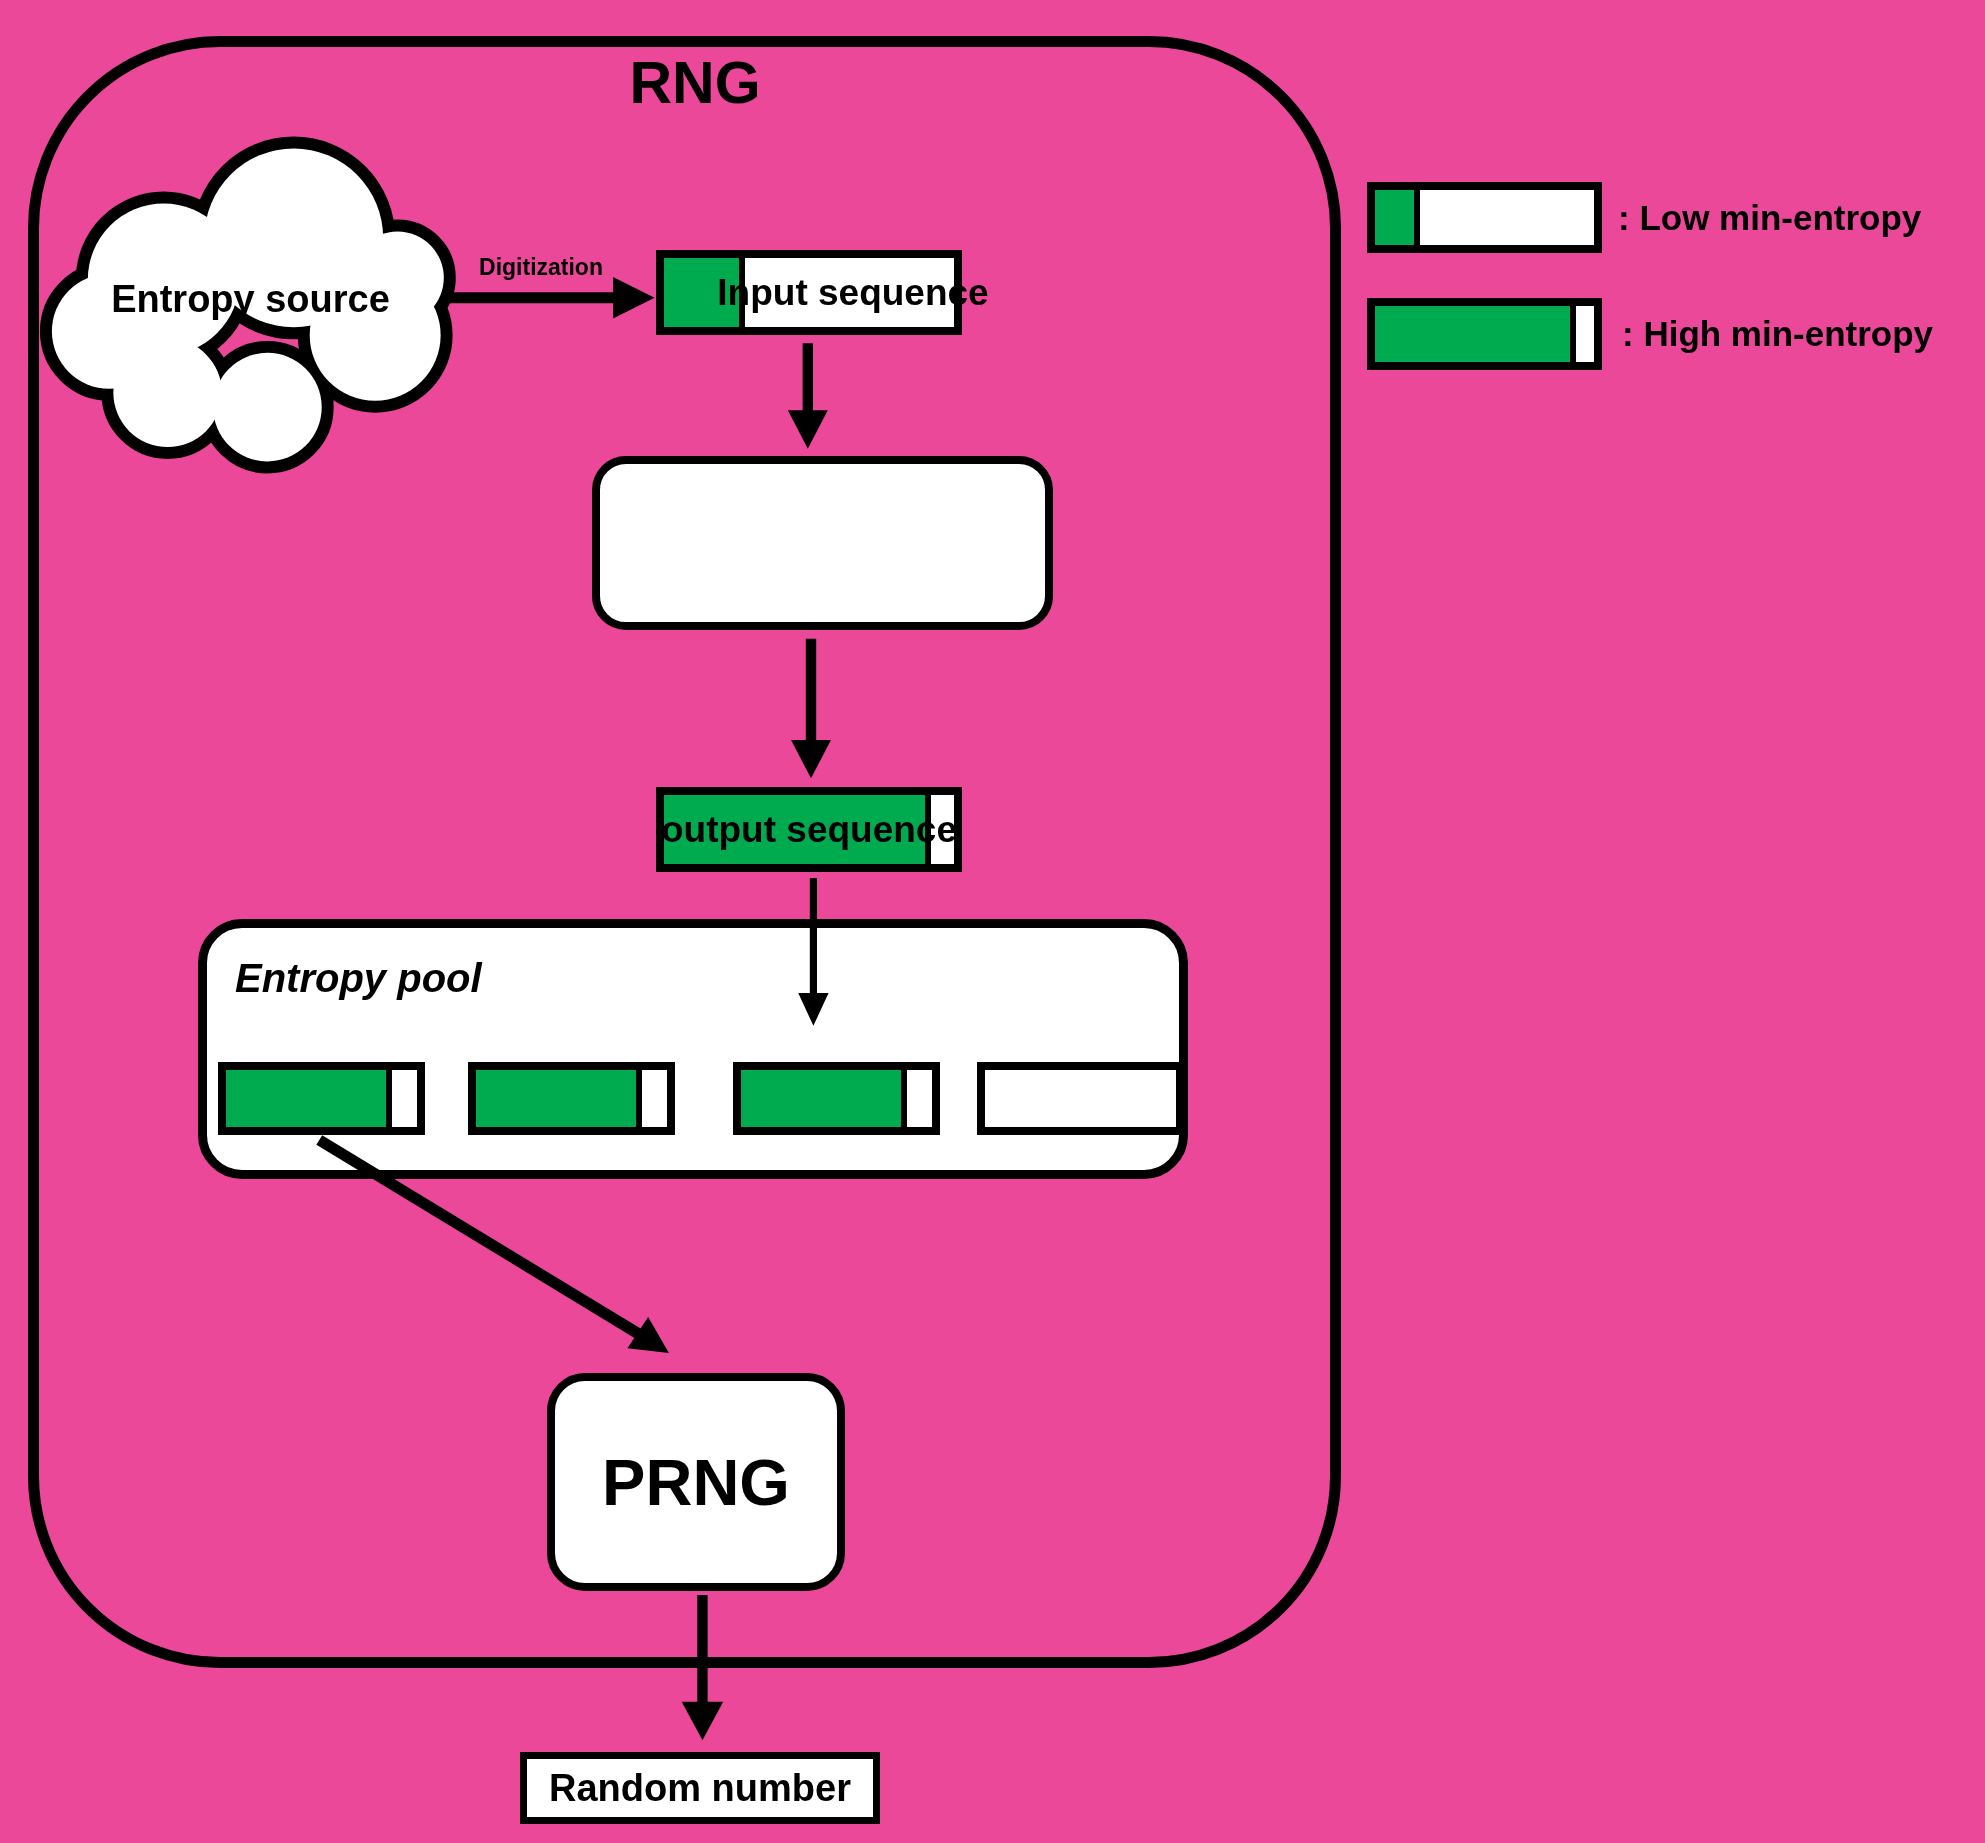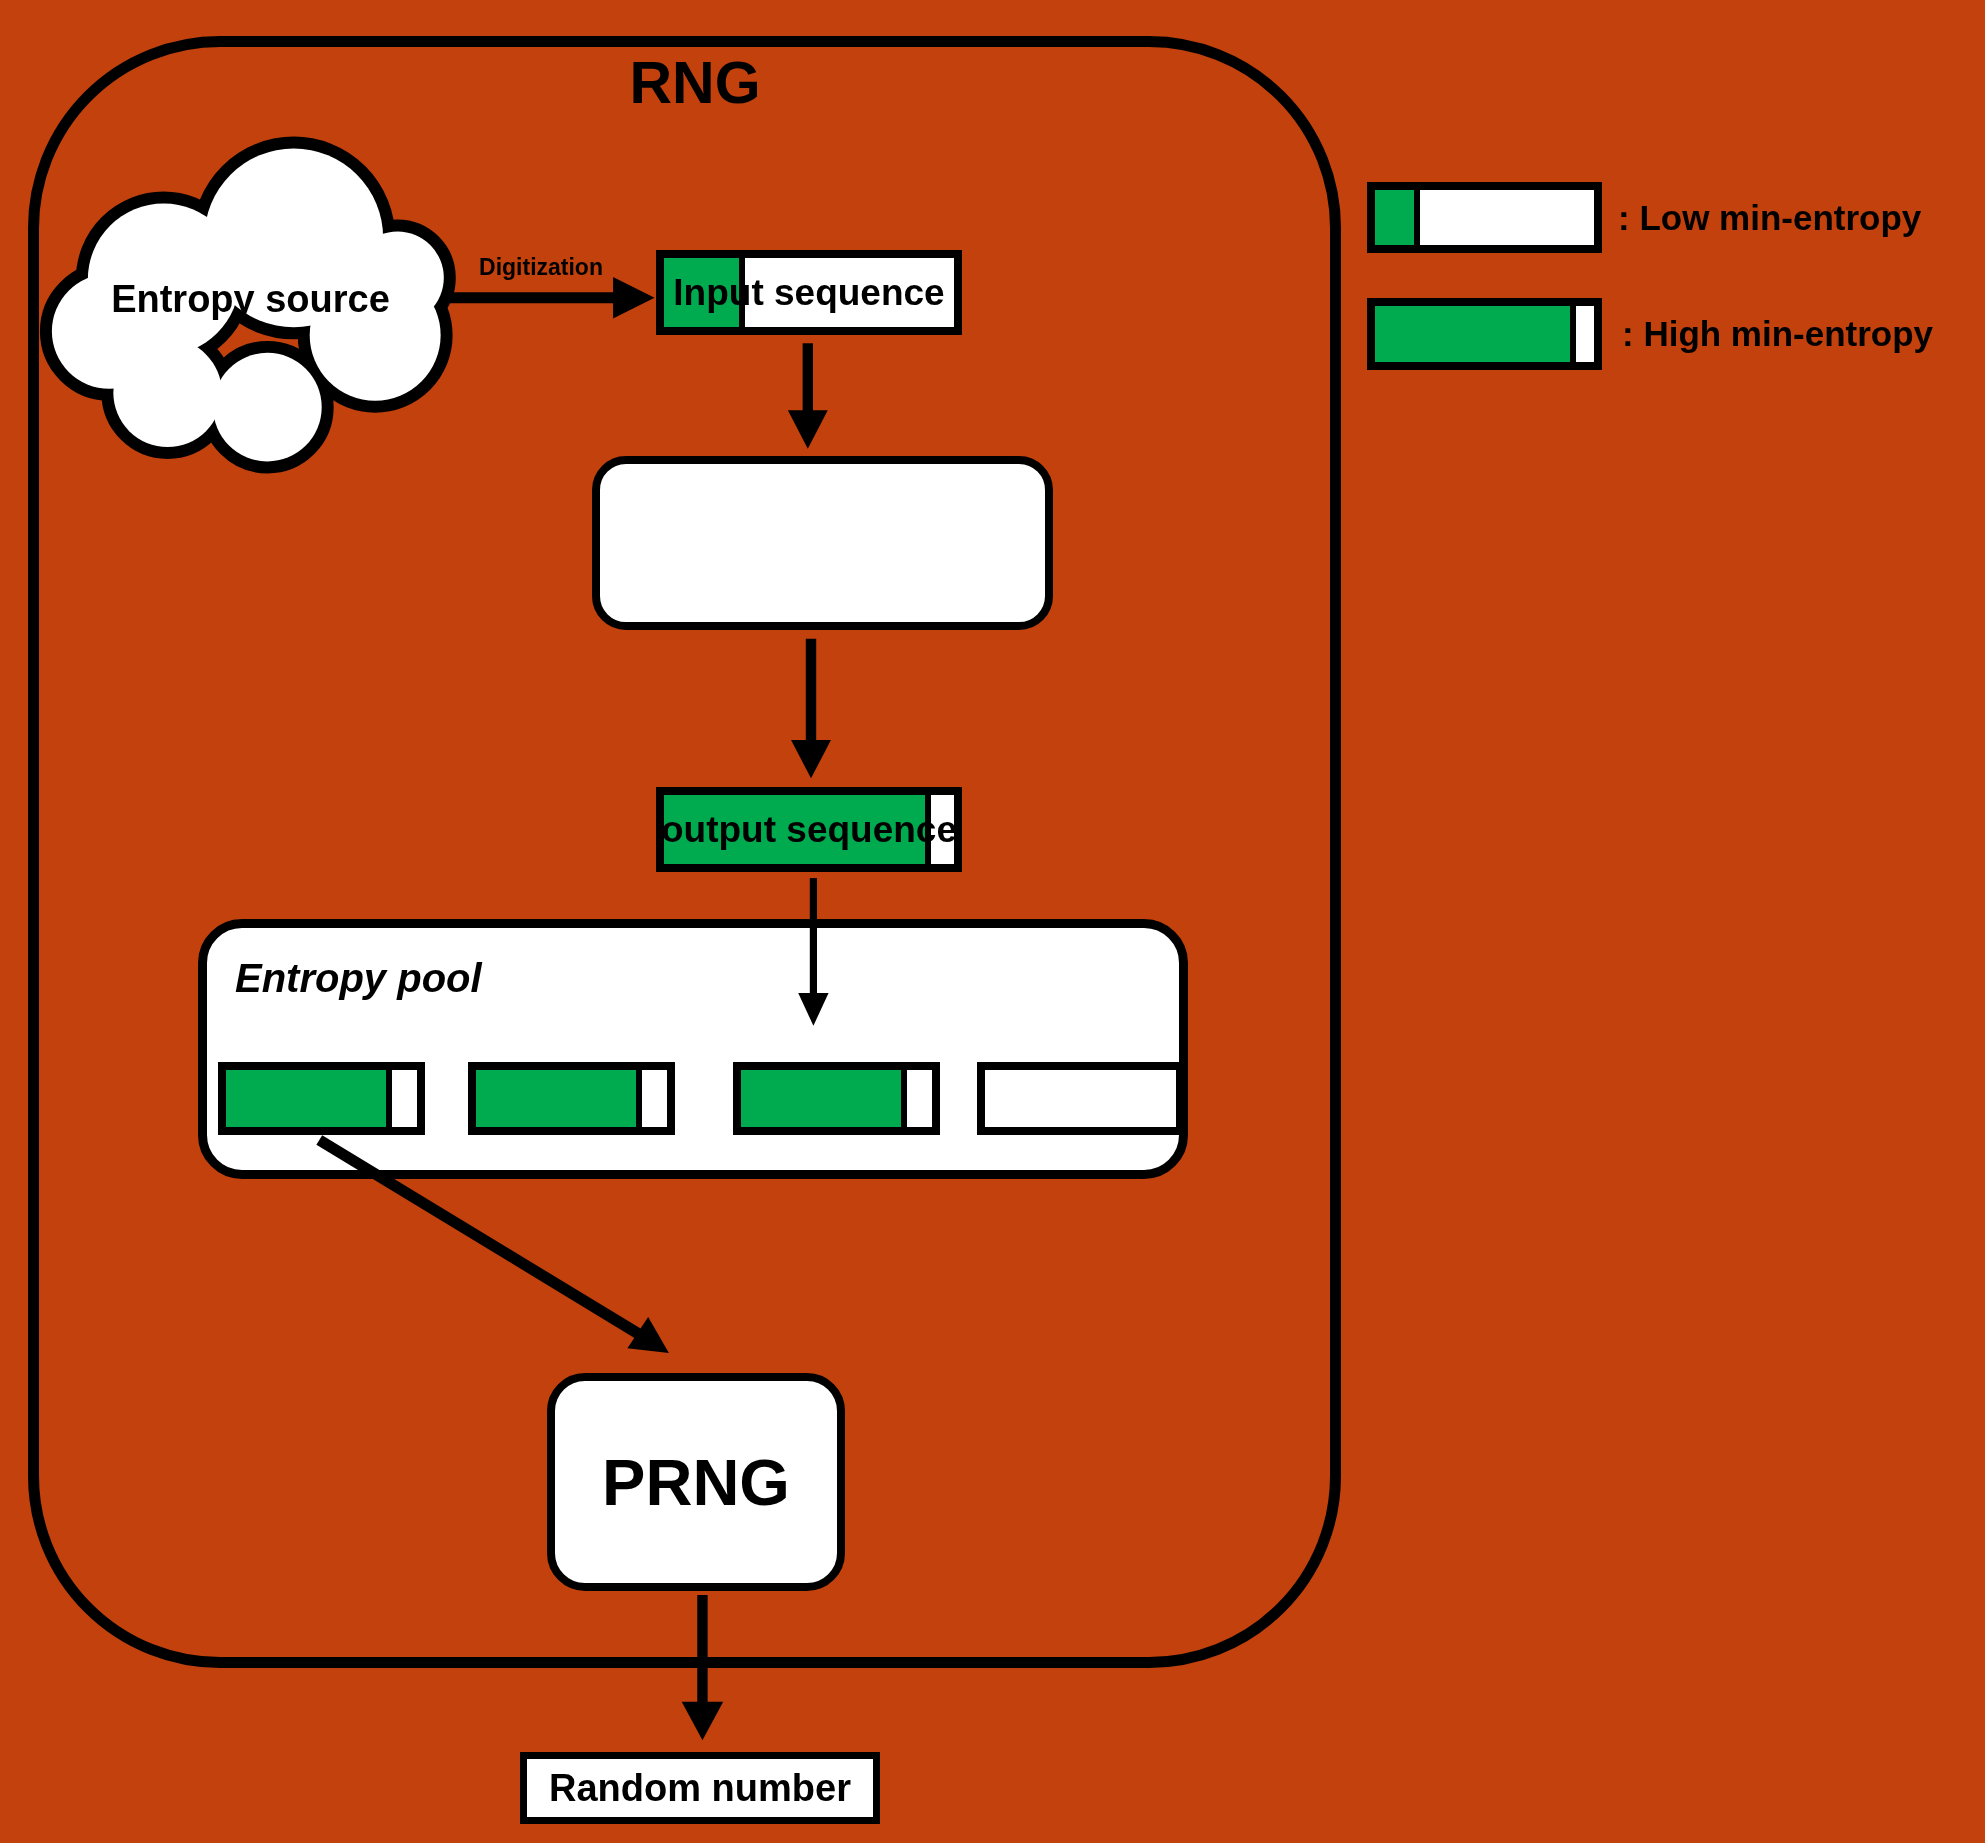--- a/index.html
+++ b/index.html
@@ -5,21 +5,21 @@
   html, body {
     margin: 0;
     padding: 0;
     background: #ffffff;
     font-family: "Liberation Sans", sans-serif;
   }
   #canvas {
     position: relative;
     width: 1986px;
     height: 1844px;
-    background: #c2410c;
+    background: #ec4899;
     overflow: hidden;
   }
   .box {
     position: absolute;
     box-sizing: border-box;
     border: 8px solid #000;
     background: #fff;
   }
   .rounded { border-radius: 36px; }
   .label {
@@ -53,21 +53,21 @@
 
 <div id="canvas">
 
   <div class="box boxes" style="left:28px; top:36px; width:1313px; height:1632px; border-width:11.2px; border-radius:192px; background:transparent;"></div>
 
   <div class="label" style="left:599px; top:48px; width:192px; height:69px; font-size:59px;">RNG</div>
 
   <div class="box boxes seqbox" style="left:656px; top:250px; width:306px; height:85px;">
     <div class="fillbar" style="width:26%;"></div>
   </div>
-  <div class="label" style="left:656px; top:250px; width:306px; height:85px; font-size:37px;">Input sequence</div>
+  <div class="label" style="left:656px; top:250px; width:306px; height:85px; font-size:37px;padding-left:44px;">Input sequence</div>
 
   <div class="box boxes rounded" style="left:592px; top:456px; width:461px; height:174px; border-radius:34px;"></div>
 
   <div class="box boxes seqbox" style="left:656px; top:787px; width:306px; height:85px;">
     <div class="fillbar" style="width:90%;"></div>
   </div>
   <div class="label" style="left:656px; top:787px; width:306px; height:85px; font-size:37px;">output sequence</div>
 
   <div class="box boxes" style="left:198px; top:919px; width:990px; height:260px; border-width:9.6px; border-radius:44px;"></div>
   <div class="label left" style="left:235px; top:954px; width:399px; height:49px; font-size:40px;font-style:italic;">Entropy pool</div>

